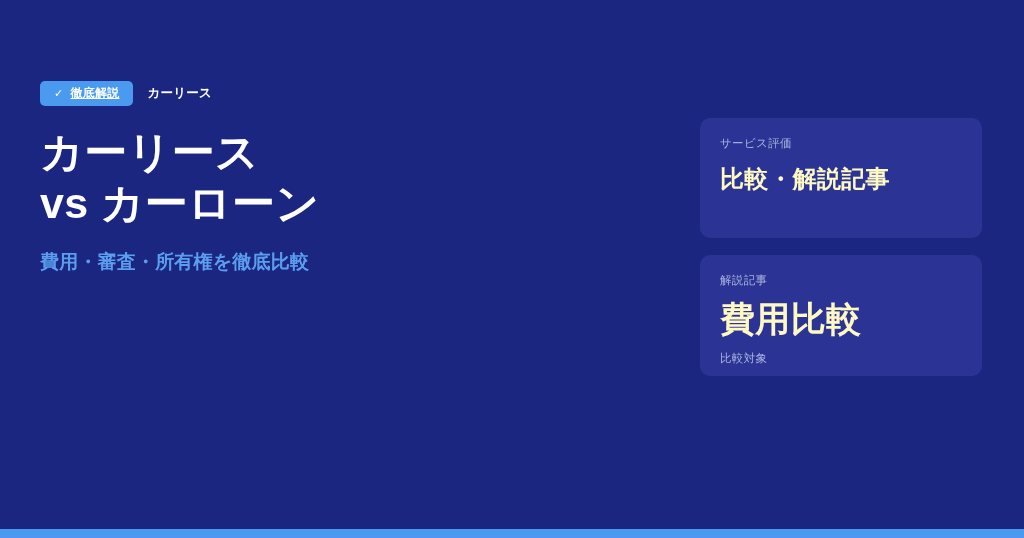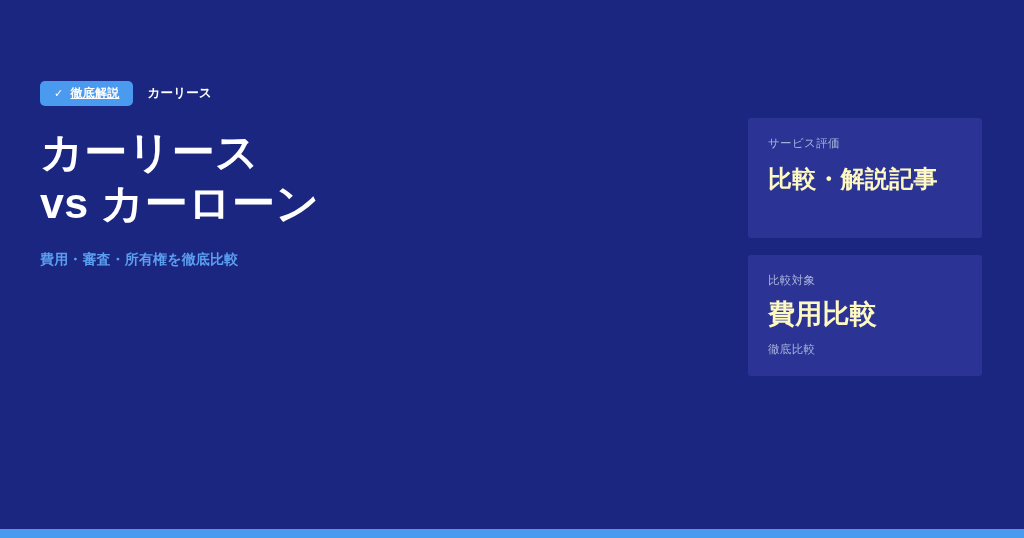--- a/index.html
+++ b/index.html
@@ -79,43 +79,42 @@
     font-size: 43px;
     font-weight: 700;
     line-height: 1.18;
     letter-spacing: .005em;
     white-space: pre-line;
   }
 
   .subtitle {
     margin-top: 22px;
     color: #5b9ef0;
-    font-size: 14px;
+    font-size: 19px;
     font-weight: 700;
     letter-spacing: .01em;
     line-height: 1.3;
   }
 
   
   .cards {
     position: absolute;
     left: 700px;
     top: 118px;
     width: 282px;
     display: flex;
     flex-direction: column;
     gap: 17px;
   }
 
   .card {
     background: #2b3494;
-    border-radius: 3px;
+    border-radius: 10px;
     box-sizing: border-box;
     padding: 20px 36px 18px 20px;
-    margin-left: 48px;
   }
   .card--primary {
     height: 120px;
   }
   .card--secondary {
     height: 121px;
   }
 
   .card-label {
     color: #a8b3dd;
@@ -128,21 +127,21 @@
   .card-value {
     margin-top: 16px;
     color: #fef9c3;
     font-size: 24px;
     font-weight: 700;
     letter-spacing: .01em;
     line-height: 1.1;
   }
   .card--secondary .card-value {
     margin-top: 13px;
-    font-size: 27px;
+    font-size: 35px;
   }
 
   .card-note {
     margin-top: 15px;
     color: #a8b3dd;
     font-size: 11.5px;
     font-weight: 400;
     letter-spacing: .03em;
     line-height: 1;
   }
@@ -180,22 +179,22 @@
   </div>
 
   <div class="cards">
 
     <div class="card card--primary">
       <div class="card-label">サービス評価</div>
       <div class="card-value">比較・解説記事</div>
     </div>
 
     <div class="card card--secondary">
-      <div class="card-label">比較対象</div>
+      <div class="card-label">解説記事</div>
       <div class="card-value">費用比較</div>
-      <div class="card-note">徹底比較</div>
+      <div class="card-note">比較対象</div>
     </div>
 
   </div>
 
   <div class="accent-bar"></div>
 
 </div>
 
 </body></html>

